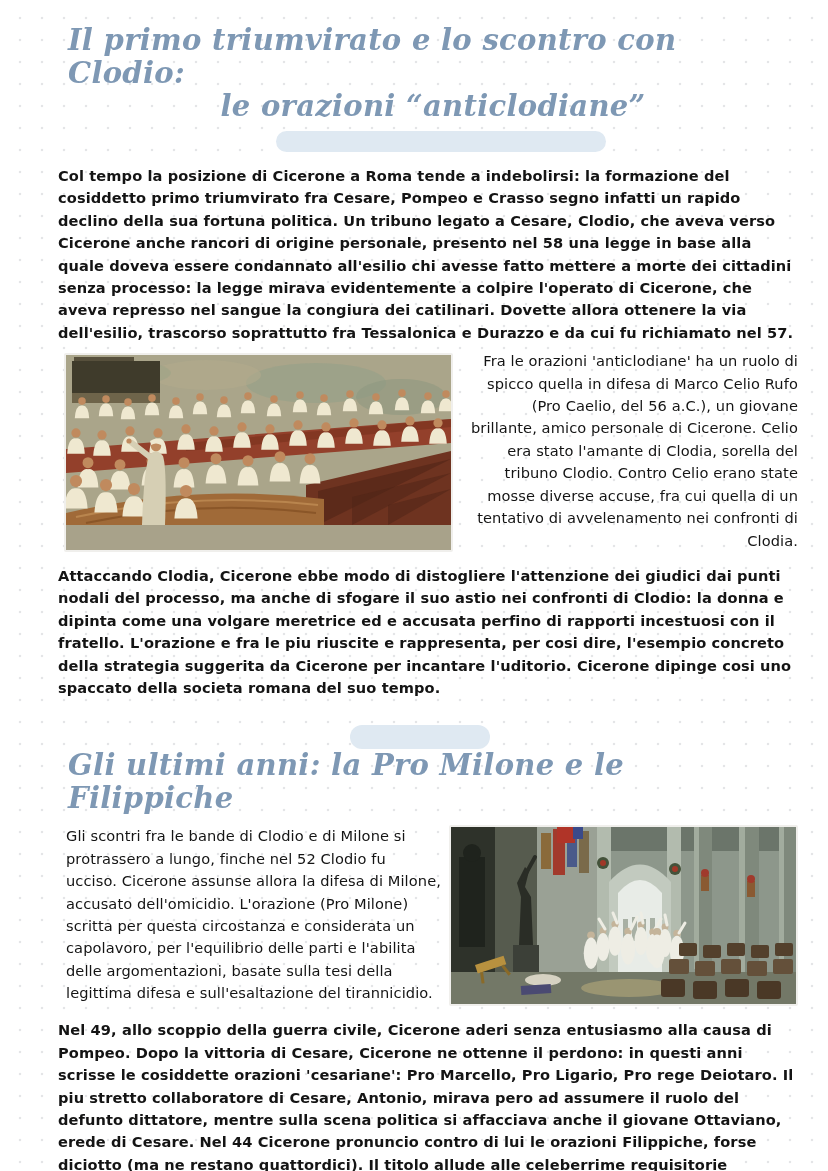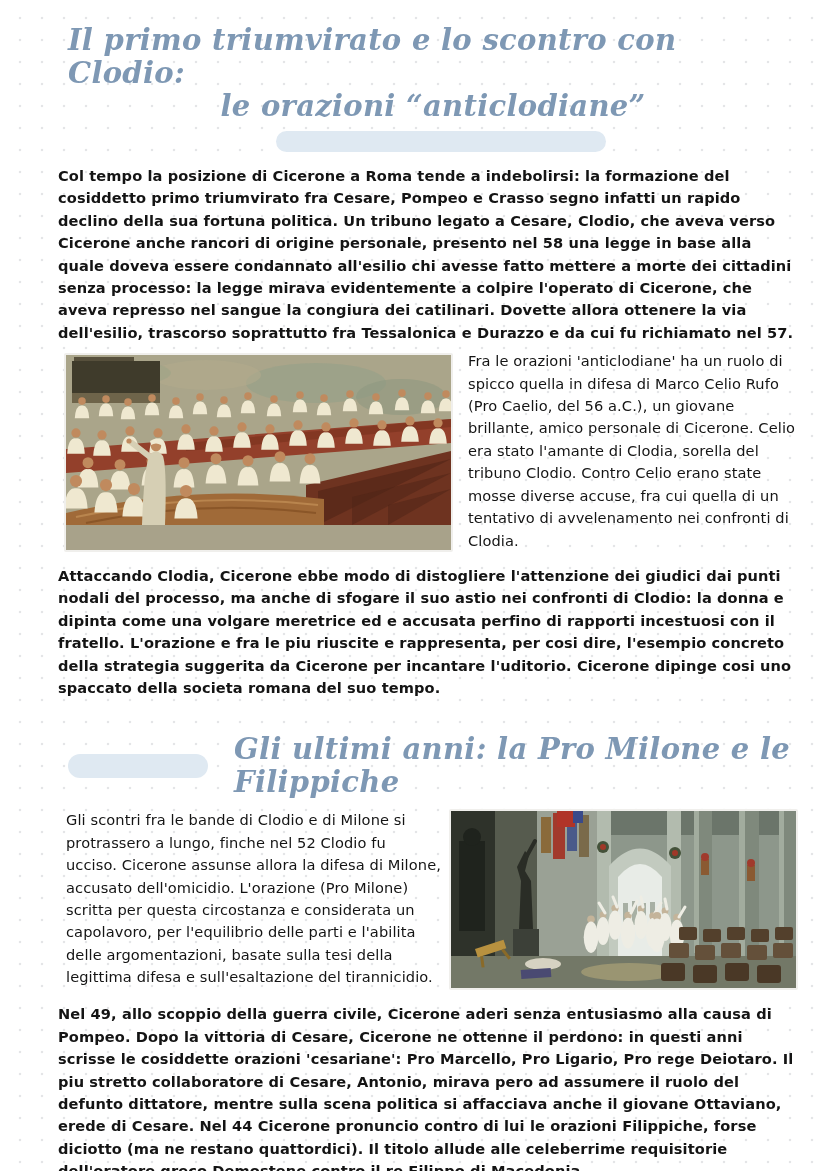--- a/index.html
+++ b/index.html
@@ -30,28 +30,28 @@
   .pill-right{width:330px;height:21px;margin-left:16px;margin-top:8px;}
   .pill-left{width:140px;height:24px;margin-right:26px;}
   .body-text{
     margin:0;
     font-size:14.6px;
     line-height:22.4px;
     letter-spacing:.1px;
     color:#141414;
   }
   .para{margin:13px 32px 0 58px;font-weight:bold;}
-  .media-row{display:flex;margin:9px 30px 0 64px;}
+  .media-row{display:flex;margin:9px 30px 0 64px;text-align:right;}
   .media-row-2{display:flex;margin:10px 30px 0 66px;}
   figure{margin:0;}
   .painting{flex:none;border:2px solid #f0efec;border-radius:2px;overflow:hidden;background:#a8a28a;}
   .painting svg{display:block;}
   .side-text-1{width:334px;margin-left:15px;margin-top:-3px;}
   .side-text-2{width:380px;margin-right:8px;margin-top:0;}
-  .title2-row{display:flex;align-items:center;margin:34px 30px 0 68px;}
+  .title2-row{display:flex;align-items:center;margin:26px 30px 0 68px;flex-direction:column;}
 </style>
 </head>
 <body>
 
 <div class="page">
 
   <header class="title-block">
     <div class="heading">Il primo triumvirato e lo scontro con Clodio:</div>
     <div class="title-row2">
       <span class="heading">le orazioni “anticlodiane”</span>

